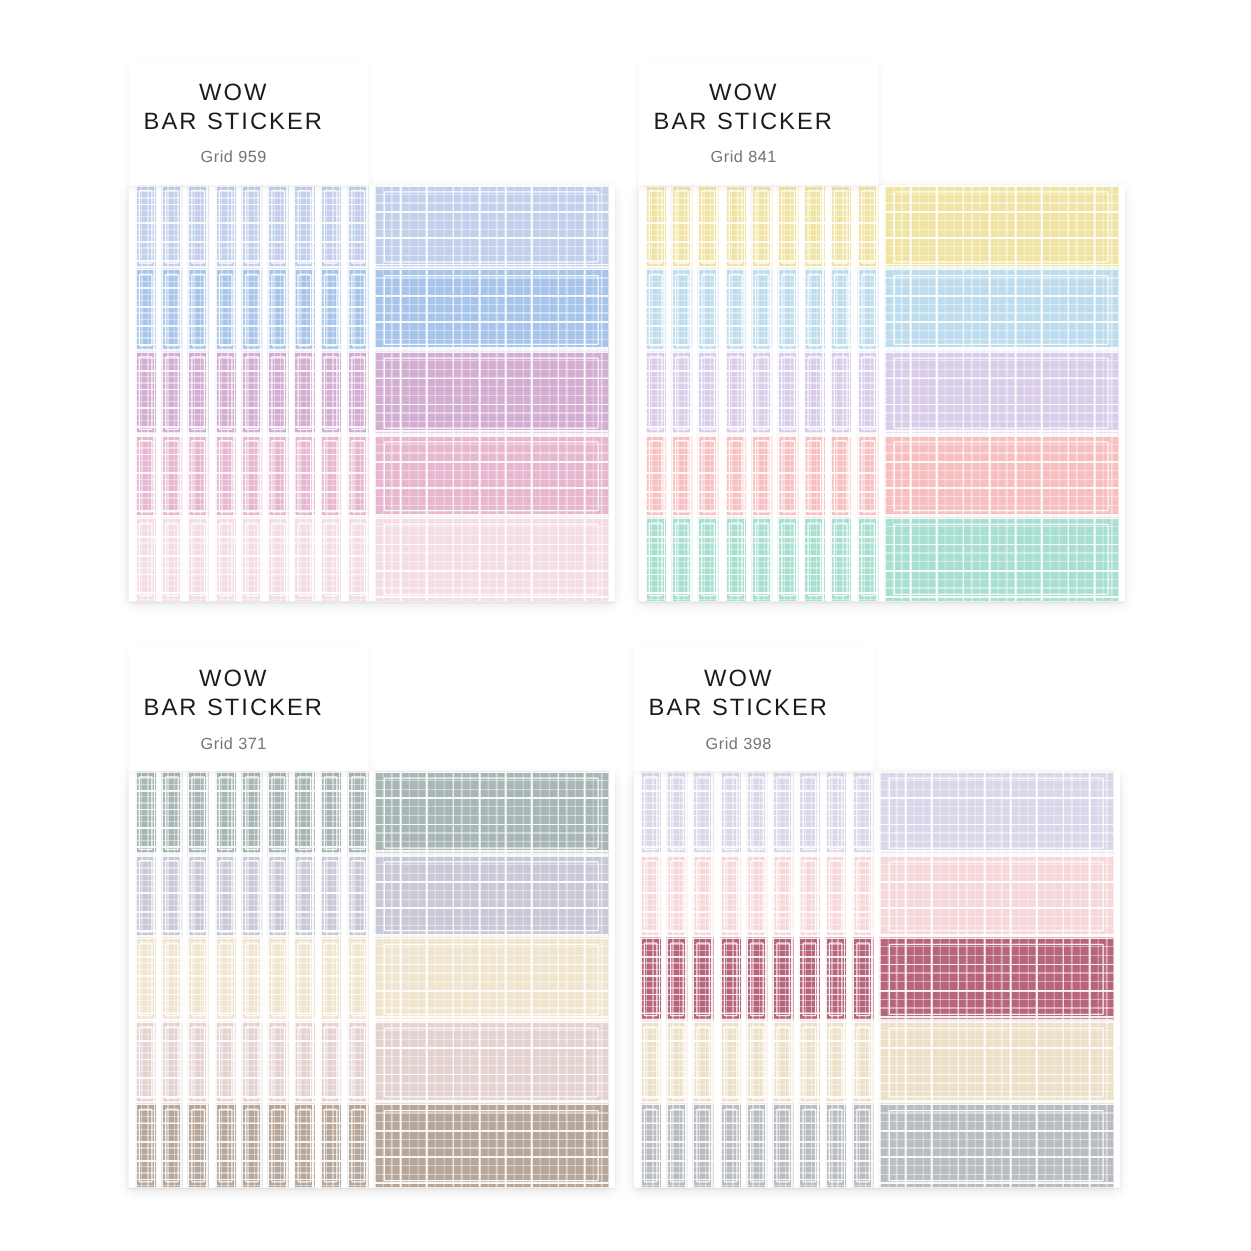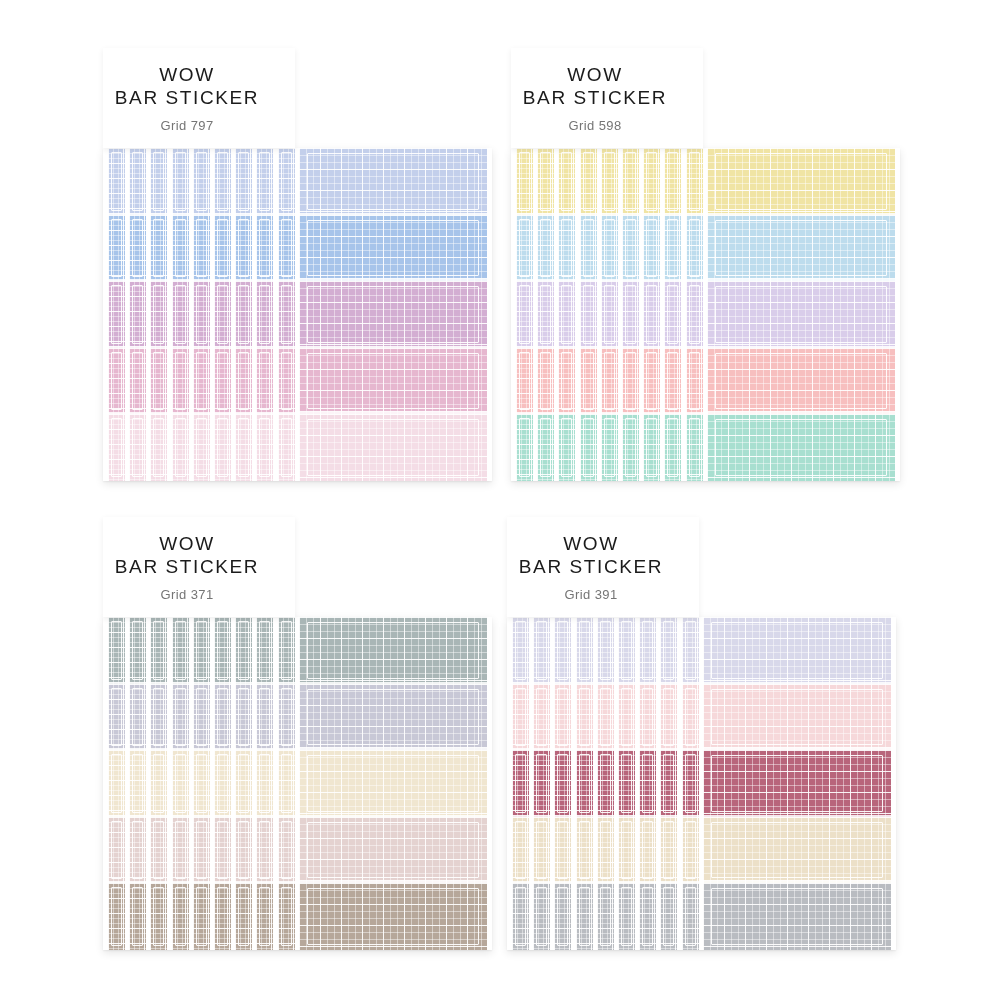--- a/index.html
+++ b/index.html
@@ -434,21 +434,21 @@
             </div>
           </div>
           <div class="gap" style="width: 5px;"></div>
         </div>
       </div>
     </div>
     <div class="header-card" style="left: 103px; top: 48px; width: 192px; height: 100px;">
       <div class="header-inner">
         <div class="brand-line1" style="color: rgb(27, 27, 27);">WOW</div>
         <div class="brand-line2" style="color: rgb(27, 27, 27);">BAR STICKER</div>
-        <div class="grid-code" style="color: rgb(117, 117, 117);">Grid 797</div>
+        <div class="grid-code" style="color: rgb(117, 117, 117);">Grid 959</div>
       </div>
     </div>
     <div class="sheet" style="left: 511px; top: 148px; width: 389px; height: 333px;">
       <div class="sheet-shadow"></div>
       <div class="sticker-area" style="left: 0px; top: 0px; width: 389px; height: 333px;">
         <div class="bars-row">
           <div class="gap" style="width: 5px;"></div>
           <div class="bar narrow" style="flex-basis: 17px;">
             <div class="band narrowband" style="background: rgb(240, 228, 164);">
               <div class="grid-fine" style="background-image: repeating-linear-gradient(to right, rgba(255, 255, 255, 0.45) 0px, rgba(255, 255, 255, 0.45) 1px, transparent 1px, transparent 5px), repeating-linear-gradient(rgba(255, 255, 255, 0.45) 0px, rgba(255, 255, 255, 0.45) 1px, transparent 1px, transparent 5px);"></div>
@@ -769,21 +769,21 @@
             </div>
           </div>
           <div class="gap" style="width: 5px;"></div>
         </div>
       </div>
     </div>
     <div class="header-card" style="left: 511px; top: 48px; width: 192px; height: 100px;">
       <div class="header-inner">
         <div class="brand-line1" style="color: rgb(27, 27, 27);">WOW</div>
         <div class="brand-line2" style="color: rgb(27, 27, 27);">BAR STICKER</div>
-        <div class="grid-code" style="color: rgb(117, 117, 117);">Grid 598</div>
+        <div class="grid-code" style="color: rgb(117, 117, 117);">Grid 841</div>
       </div>
     </div>
     <div class="sheet" style="left: 103px; top: 617px; width: 389px; height: 333px;">
       <div class="sheet-shadow"></div>
       <div class="sticker-area" style="left: 0px; top: 0px; width: 389px; height: 333px;">
         <div class="bars-row">
           <div class="gap" style="width: 5px;"></div>
           <div class="bar narrow" style="flex-basis: 17px;">
             <div class="band narrowband" style="background: rgb(169, 182, 182);">
               <div class="grid-fine" style="background-image: repeating-linear-gradient(to right, rgba(255, 255, 255, 0.45) 0px, rgba(255, 255, 255, 0.45) 1px, transparent 1px, transparent 5px), repeating-linear-gradient(rgba(255, 255, 255, 0.45) 0px, rgba(255, 255, 255, 0.45) 1px, transparent 1px, transparent 5px);"></div>
@@ -1439,16 +1439,16 @@
             </div>
           </div>
           <div class="gap" style="width: 5px;"></div>
         </div>
       </div>
     </div>
     <div class="header-card" style="left: 507px; top: 517px; width: 192px; height: 100px;">
       <div class="header-inner">
         <div class="brand-line1" style="color: rgb(27, 27, 27);">WOW</div>
         <div class="brand-line2" style="color: rgb(27, 27, 27);">BAR STICKER</div>
-        <div class="grid-code" style="color: rgb(117, 117, 117);">Grid 391</div>
+        <div class="grid-code" style="color: rgb(117, 117, 117);">Grid 398</div>
       </div>
     </div>
   </div>
 
 </body></html>

